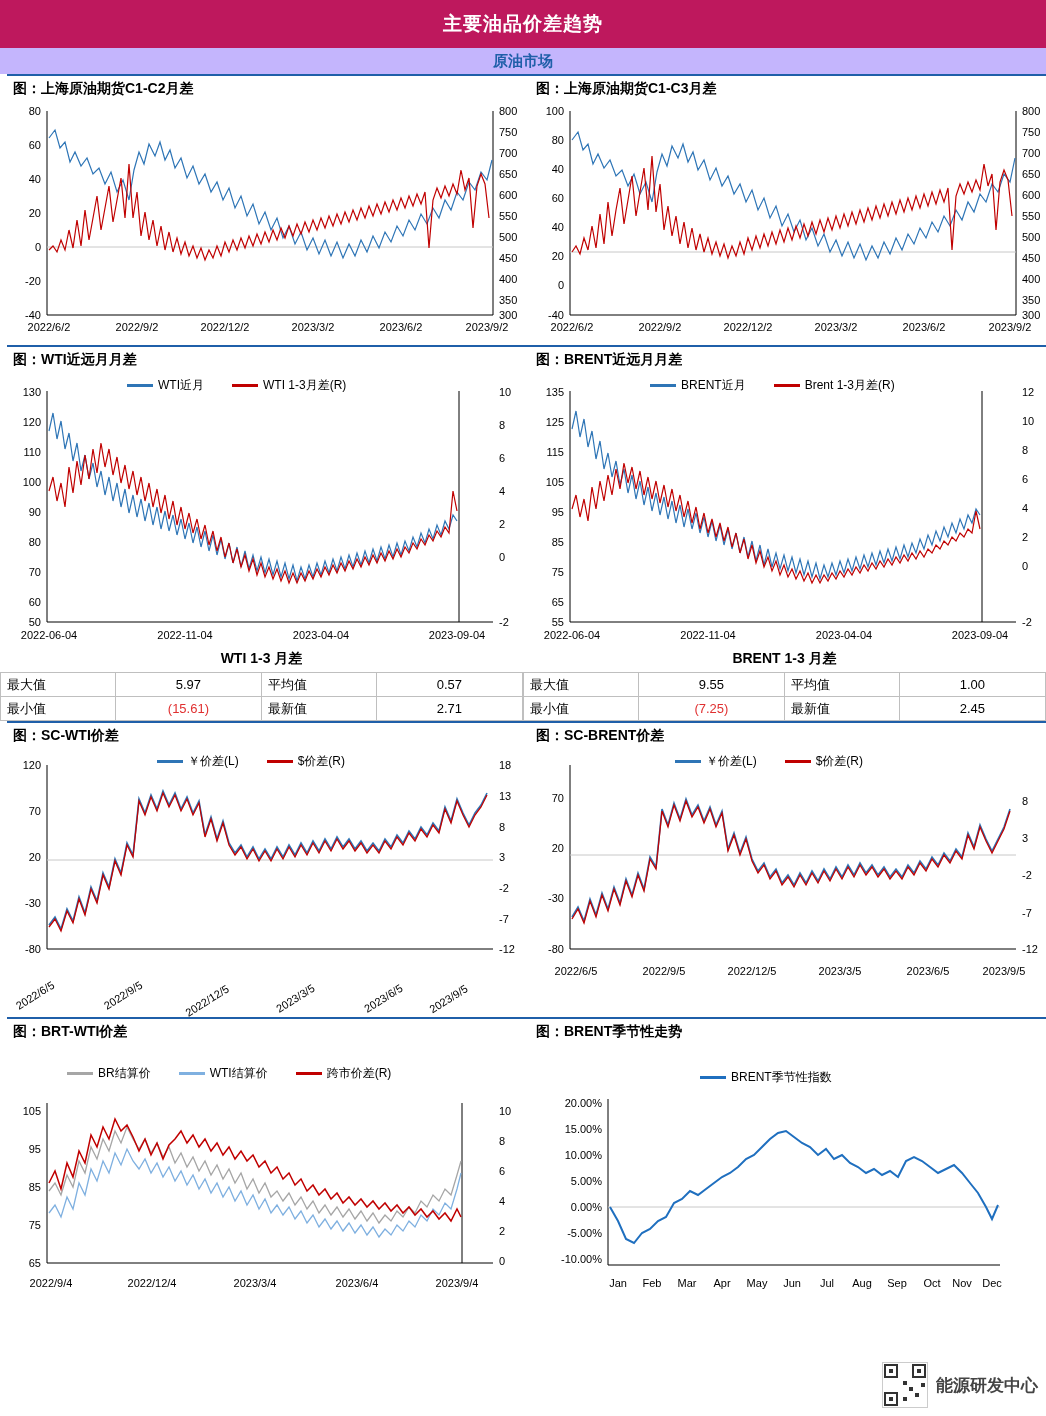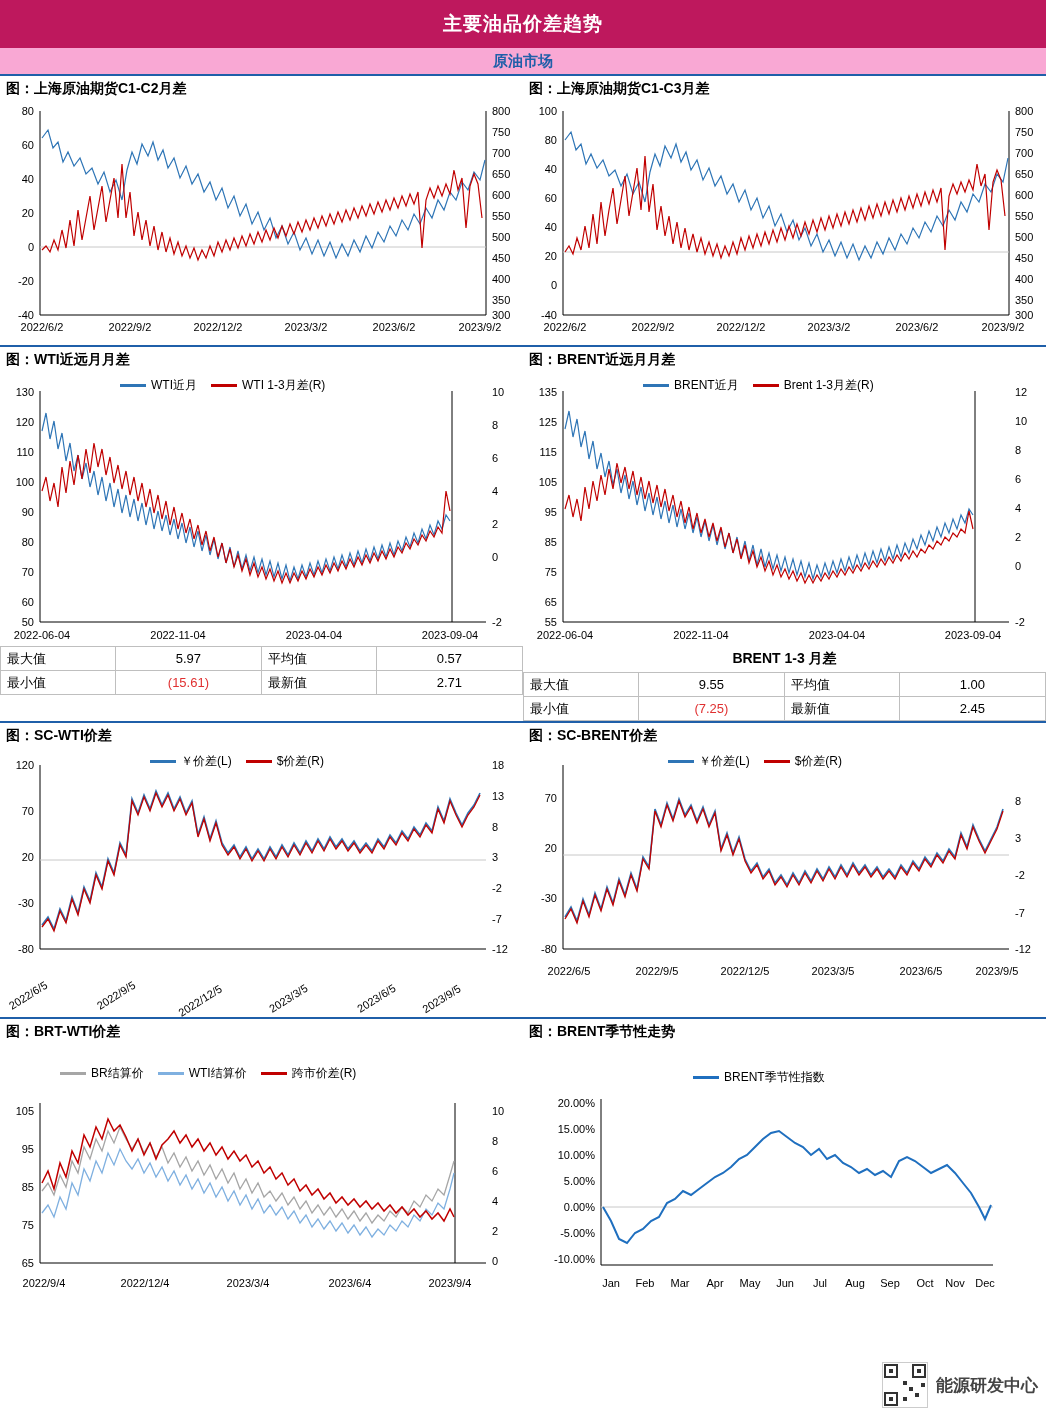--- a/index.html
+++ b/index.html
@@ -15,43 +15,43 @@
   .banner {
     height:48px;
     background:#be185d;
     color:#fff;
     display:flex; align-items:center; justify-content:center;
     font-size:19px; font-weight:bold;
     letter-spacing:1px;
   }
   .subbanner {
     height:26px;
-    background:#f9a8d4;
+    background:#c4b5fd;
     color:#1F5FA9;
     display:flex; align-items:center; justify-content:center;
     font-size:15px; font-weight:bold;
   }
 
-  .row { display:flex; width:1046px; }
+  .row { display:flex; width:1046px;padding-left:7px; }
   .cell { width:523px; position:relative; }
 
   .chart-title {
     font-size:14px; font-weight:bold;
     padding:4px 0 2px 6px;
     border-top:2px solid #1F5FA9;
     color:#000;
   }
 
   .plot { position:relative; }
 
   svg { display:block; }
 
   .legend {
     position:absolute;
-    display:flex; align-items:center; gap:14px;
+    display:flex; align-items:center; gap:28px;
     font-size:12px;
   }
   .legend .item { display:flex; align-items:center; gap:5px; white-space:nowrap; }
   .legend .swatch { width:26px; height:3px; display:inline-block; }
 
   .axis-label { font-size:11px; fill:#000; }
   .axis-line { stroke:#000; stroke-width:1; }
   .zero-line { stroke:#c8c8c8; stroke-width:1; }
 
   
@@ -277,20 +277,21 @@
           <text x="314" y="268">2023-04-04</text>
           <text x="450" y="268">2023-09-04</text>
         </g>
       </svg>
     </div>
   </div>
 </div>
 
 <div class="stats-wrap">
   <div class="stats-block">
+    <div class="stats-title">WTI 1-3 月差</div>
     <table class="stats">
       <tbody>
           <tr>
         <td class="lbl">最大值</td>
         <td class="val">5.97</td>
         <td class="lbl">平均值</td>
         <td class="val">0.57</td>
       </tr>
       <tr>
         <td class="lbl">最小值</td>

